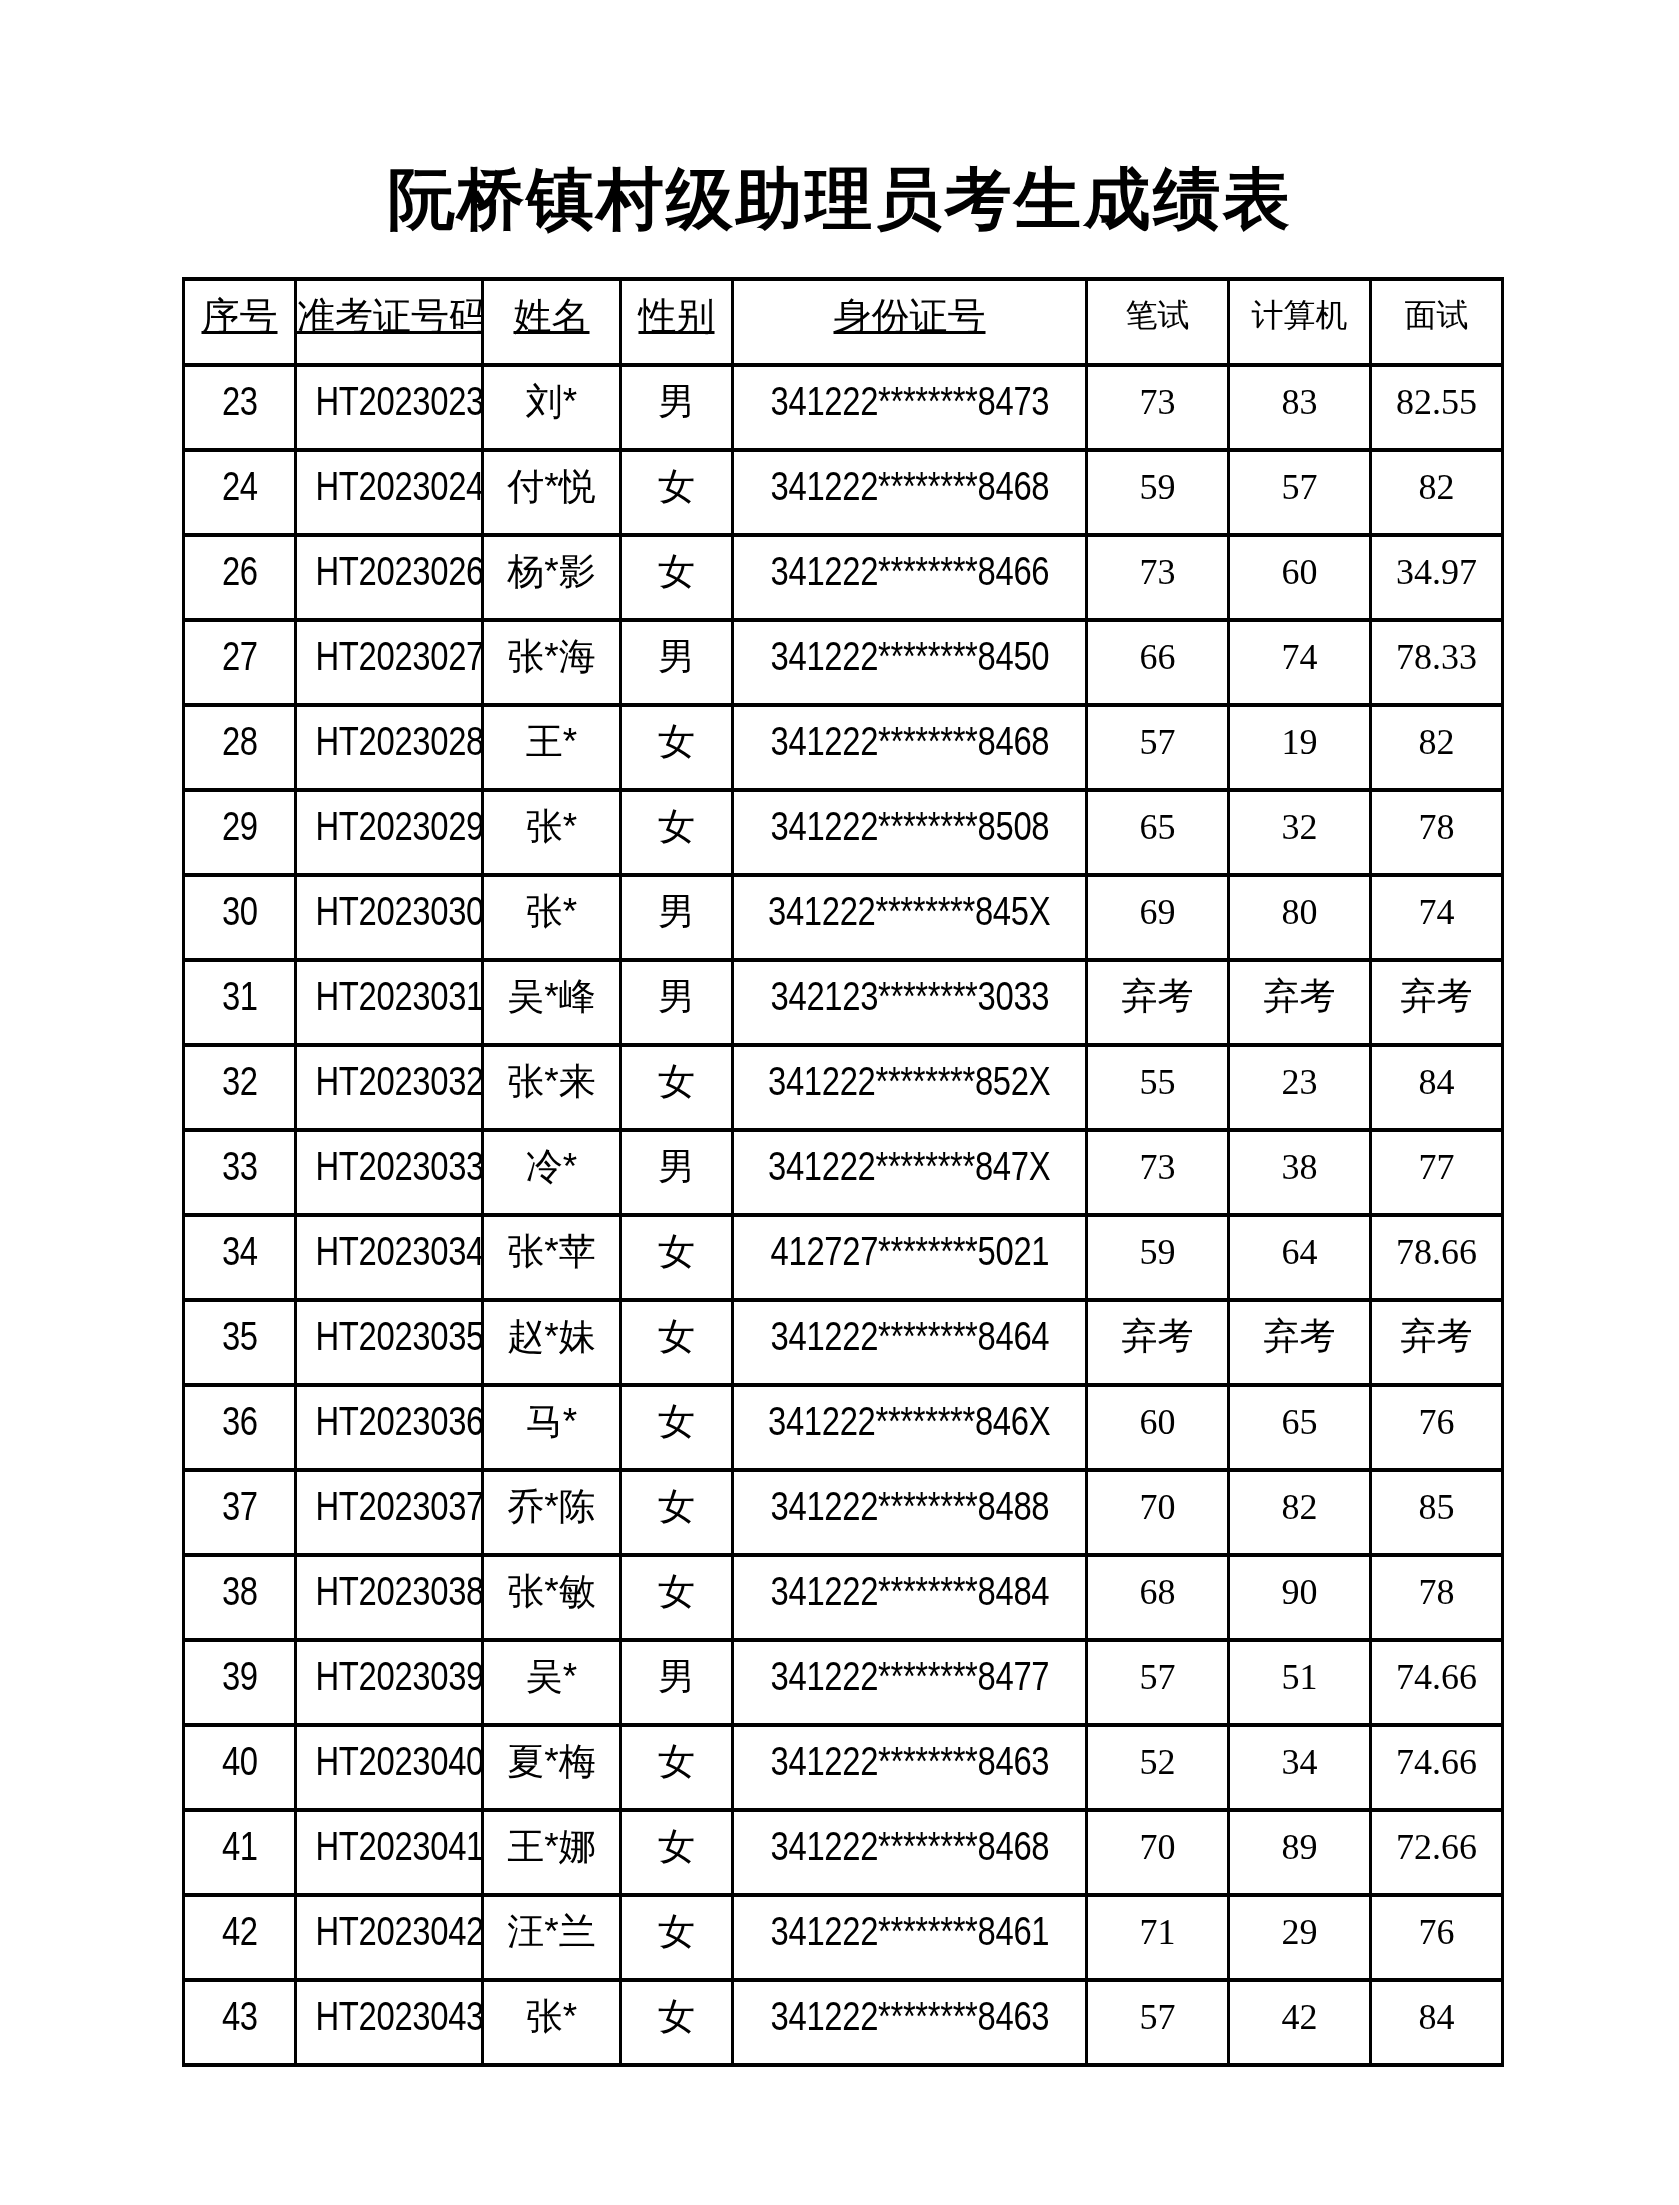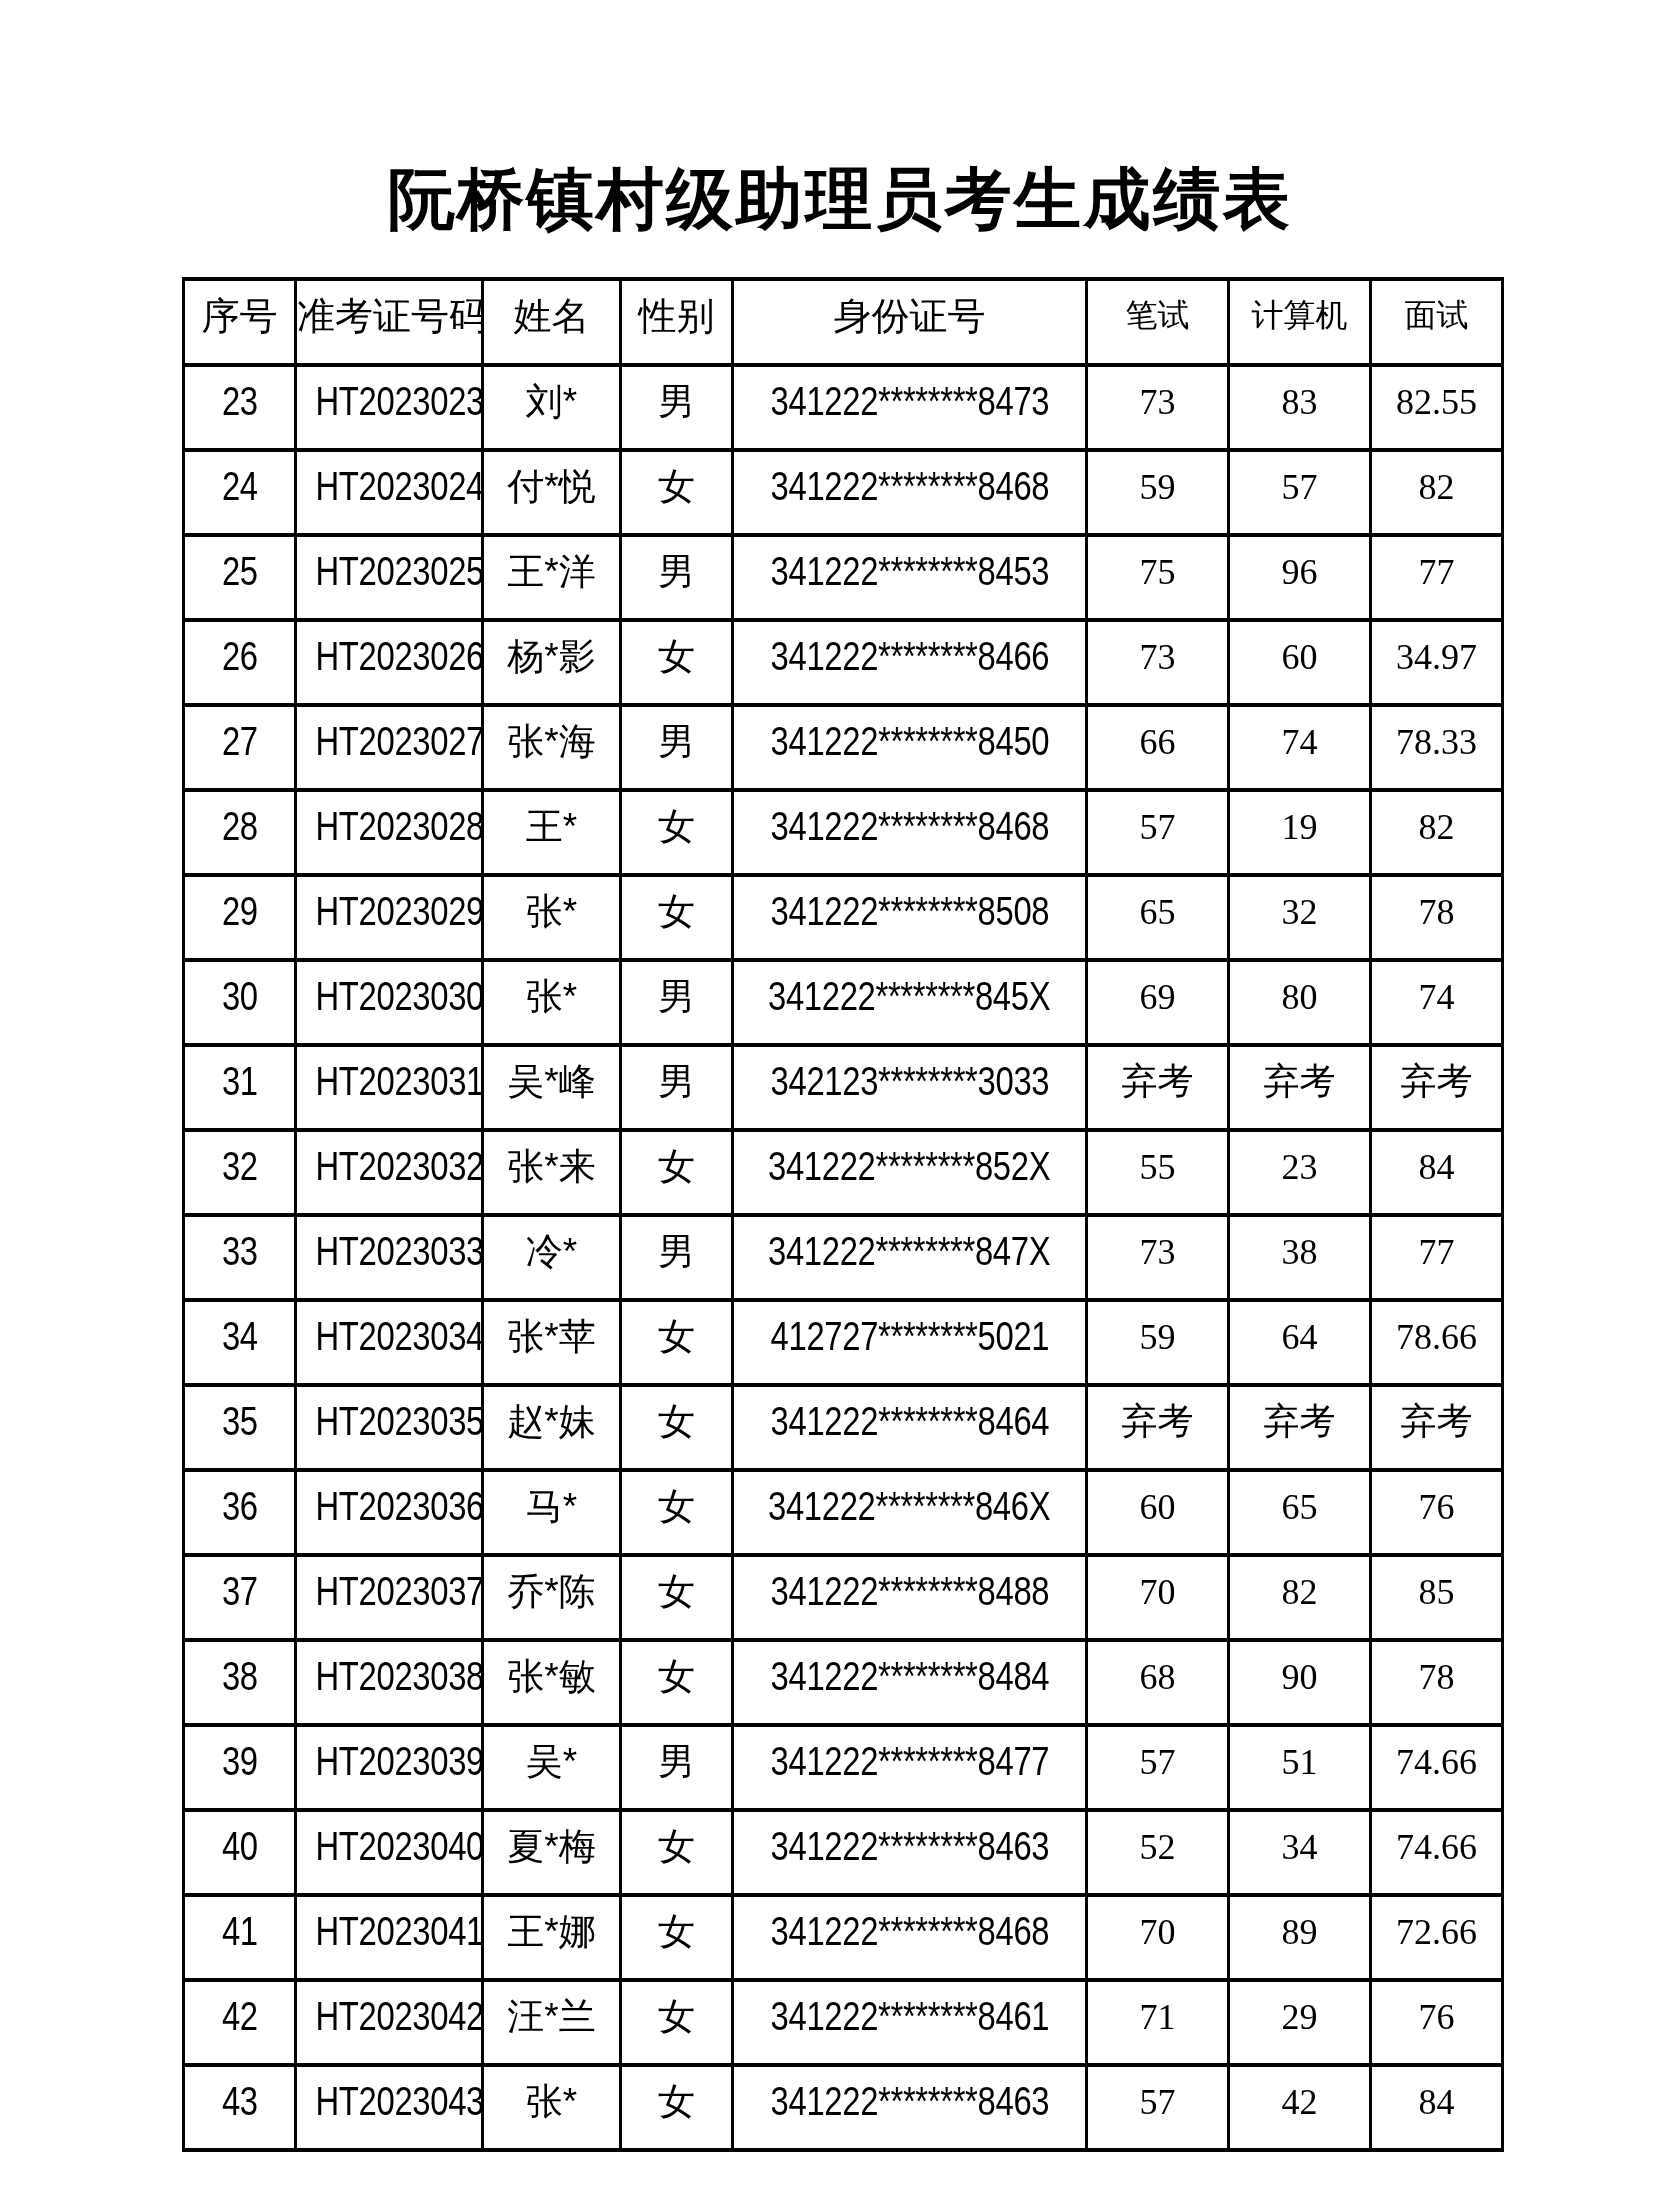--- a/index.html
+++ b/index.html
@@ -49,20 +49,21 @@
     overflow: hidden;
     white-space: nowrap;
   }
   .score-table thead tr { height: 86px; }
   .score-table tbody tr { height: 85px; }
   
   .h-sans {
     font-family: "Liberation Sans", "DejaVu Sans", sans-serif;
     font-weight: normal;
     font-size: 38px;
+    text-decoration: underline;
   }
   
   .h-serif {
     font-family: "Liberation Serif", "DejaVu Serif", serif;
     font-weight: normal;
     font-size: 32px;
   }
   .c-name, .c-gender {
     font-family: "Liberation Sans", "DejaVu Sans", sans-serif;
     font-size: 37px;
@@ -129,30 +130,20 @@
           <td class="c-index"><span class="cond">24</span></td>
           <td class="c-admission"><span class="cond">HT2023024</span></td>
           <td class="c-name">付*悦</td>
           <td class="c-gender">女</td>
           <td class="c-id"><span class="cond">341222********8468</span></td>
           <td class="c-score">59</td>
           <td class="c-score">57</td>
           <td class="c-score">82</td>
         </tr>
         <tr>
-          <td class="c-index"><span class="cond">25</span></td>
-          <td class="c-admission"><span class="cond">HT2023025</span></td>
-          <td class="c-name">王*洋</td>
-          <td class="c-gender">男</td>
-          <td class="c-id"><span class="cond">341222********8453</span></td>
-          <td class="c-score">75</td>
-          <td class="c-score">96</td>
-          <td class="c-score">77</td>
-        </tr>
-        <tr>
           <td class="c-index"><span class="cond">26</span></td>
           <td class="c-admission"><span class="cond">HT2023026</span></td>
           <td class="c-name">杨*影</td>
           <td class="c-gender">女</td>
           <td class="c-id"><span class="cond">341222********8466</span></td>
           <td class="c-score">73</td>
           <td class="c-score">60</td>
           <td class="c-score">34.97</td>
         </tr>
         <tr>

